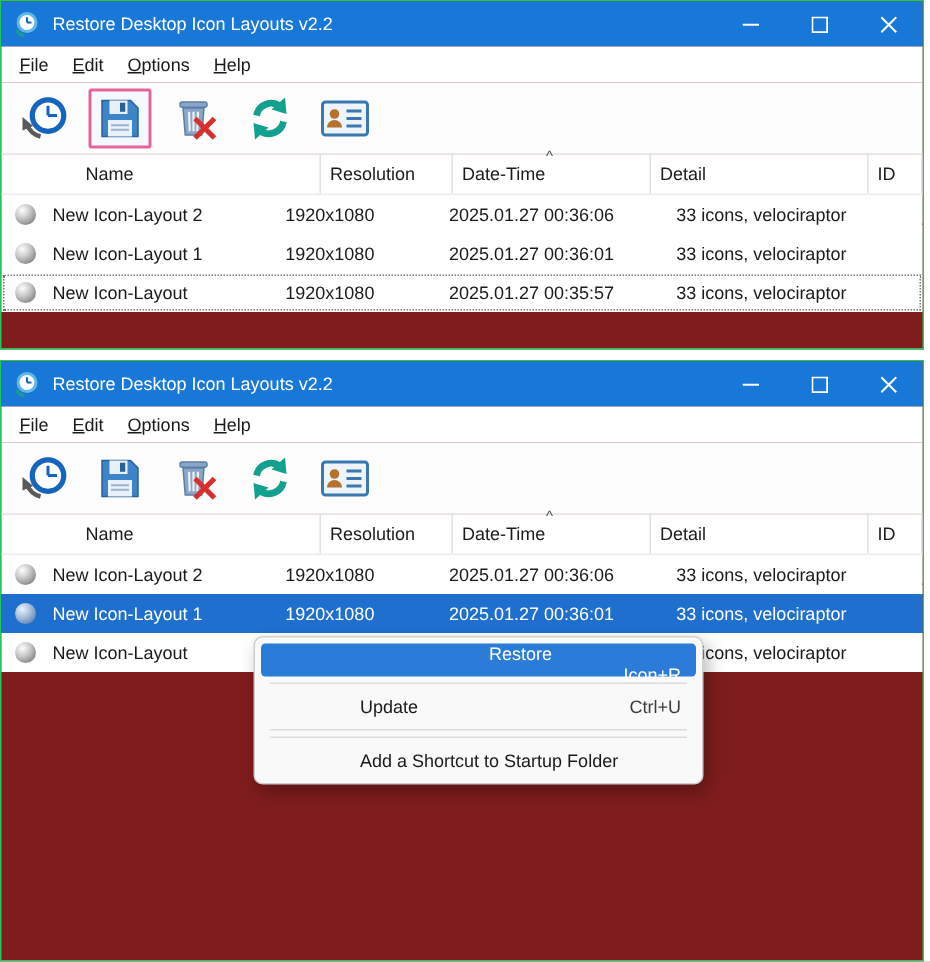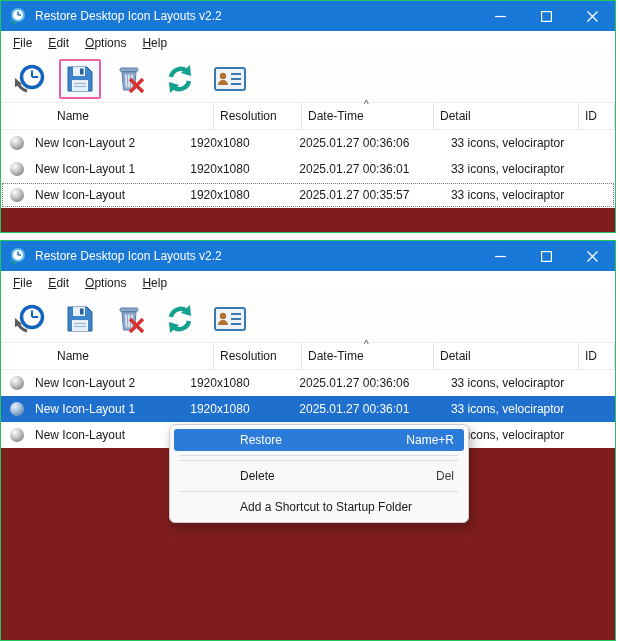--- a/index.html
+++ b/index.html
@@ -50,21 +50,21 @@
           background:radial-gradient(circle at 35% 30%, #eaf2fc 0%, #a8c0dd 40%, #6488b4 80%, #48668e 100%); }
 
   
   .context-menu { position:absolute; left:168px; top:183px; width:300px;
                   background:#f9f9f9; border:1px solid #cfcfcf; border-radius:6px;
                   box-shadow:3px 5px 12px rgba(0,0,0,.28); padding:4px 0; font-size:12px; z-index:20; }
   .cm-item { height:22px; display:flex; align-items:center; margin:0 4px;
              padding:0 10px 0 66px; border-radius:3px; }
   .cm-label { white-space:nowrap; }
   .cm-shortcut { margin-left:auto; color:#3c3c3c; }
-  .cm-item.highlight { background:#2b7cd8; color:#fff; }
+  .cm-item.highlight { background:#2b7cd8; color:#fff;flex-direction:column; }
   .cm-item.highlight .cm-shortcut { color:#fff; }
   .cm-sep { height:1px; background:#dcdcdc; margin:4px 10px; }
 
   svg { display:block; }
 </style>
 </head>
 <body>
 
 <div class="screen">
 
@@ -339,28 +339,28 @@
         </span>
       <span class="lv-cell c-res">1920x1080</span>
       <span class="lv-cell c-dt">2025.01.27 00:35:57</span>
       <span class="lv-cell c-det">33 icons, velociraptor</span>
       <span class="lv-cell c-id">dqj</span>
     </div>
 
     <div class="context-menu">
       <div class="cm-item highlight">
         <span class="cm-label">Restore</span>
-        <span class="cm-shortcut">Name+R</span>
+        <span class="cm-shortcut">Icon+R</span>
       </div>
       <div class="cm-sep"></div>
+      <div class="cm-item">
+        <span class="cm-label">Update</span>
+        <span class="cm-shortcut">Ctrl+U</span>
+      </div>
       <div class="cm-sep"></div>
-      <div class="cm-item">
-        <span class="cm-label">Delete</span>
-        <span class="cm-shortcut">Del</span>
-      </div>
       <div class="cm-sep"></div>
       <div class="cm-item">
         <span class="cm-label">Add a Shortcut to Startup Folder</span>
         <span class="cm-shortcut"></span>
       </div>
     </div>
   </div>
 
 </div>
 

